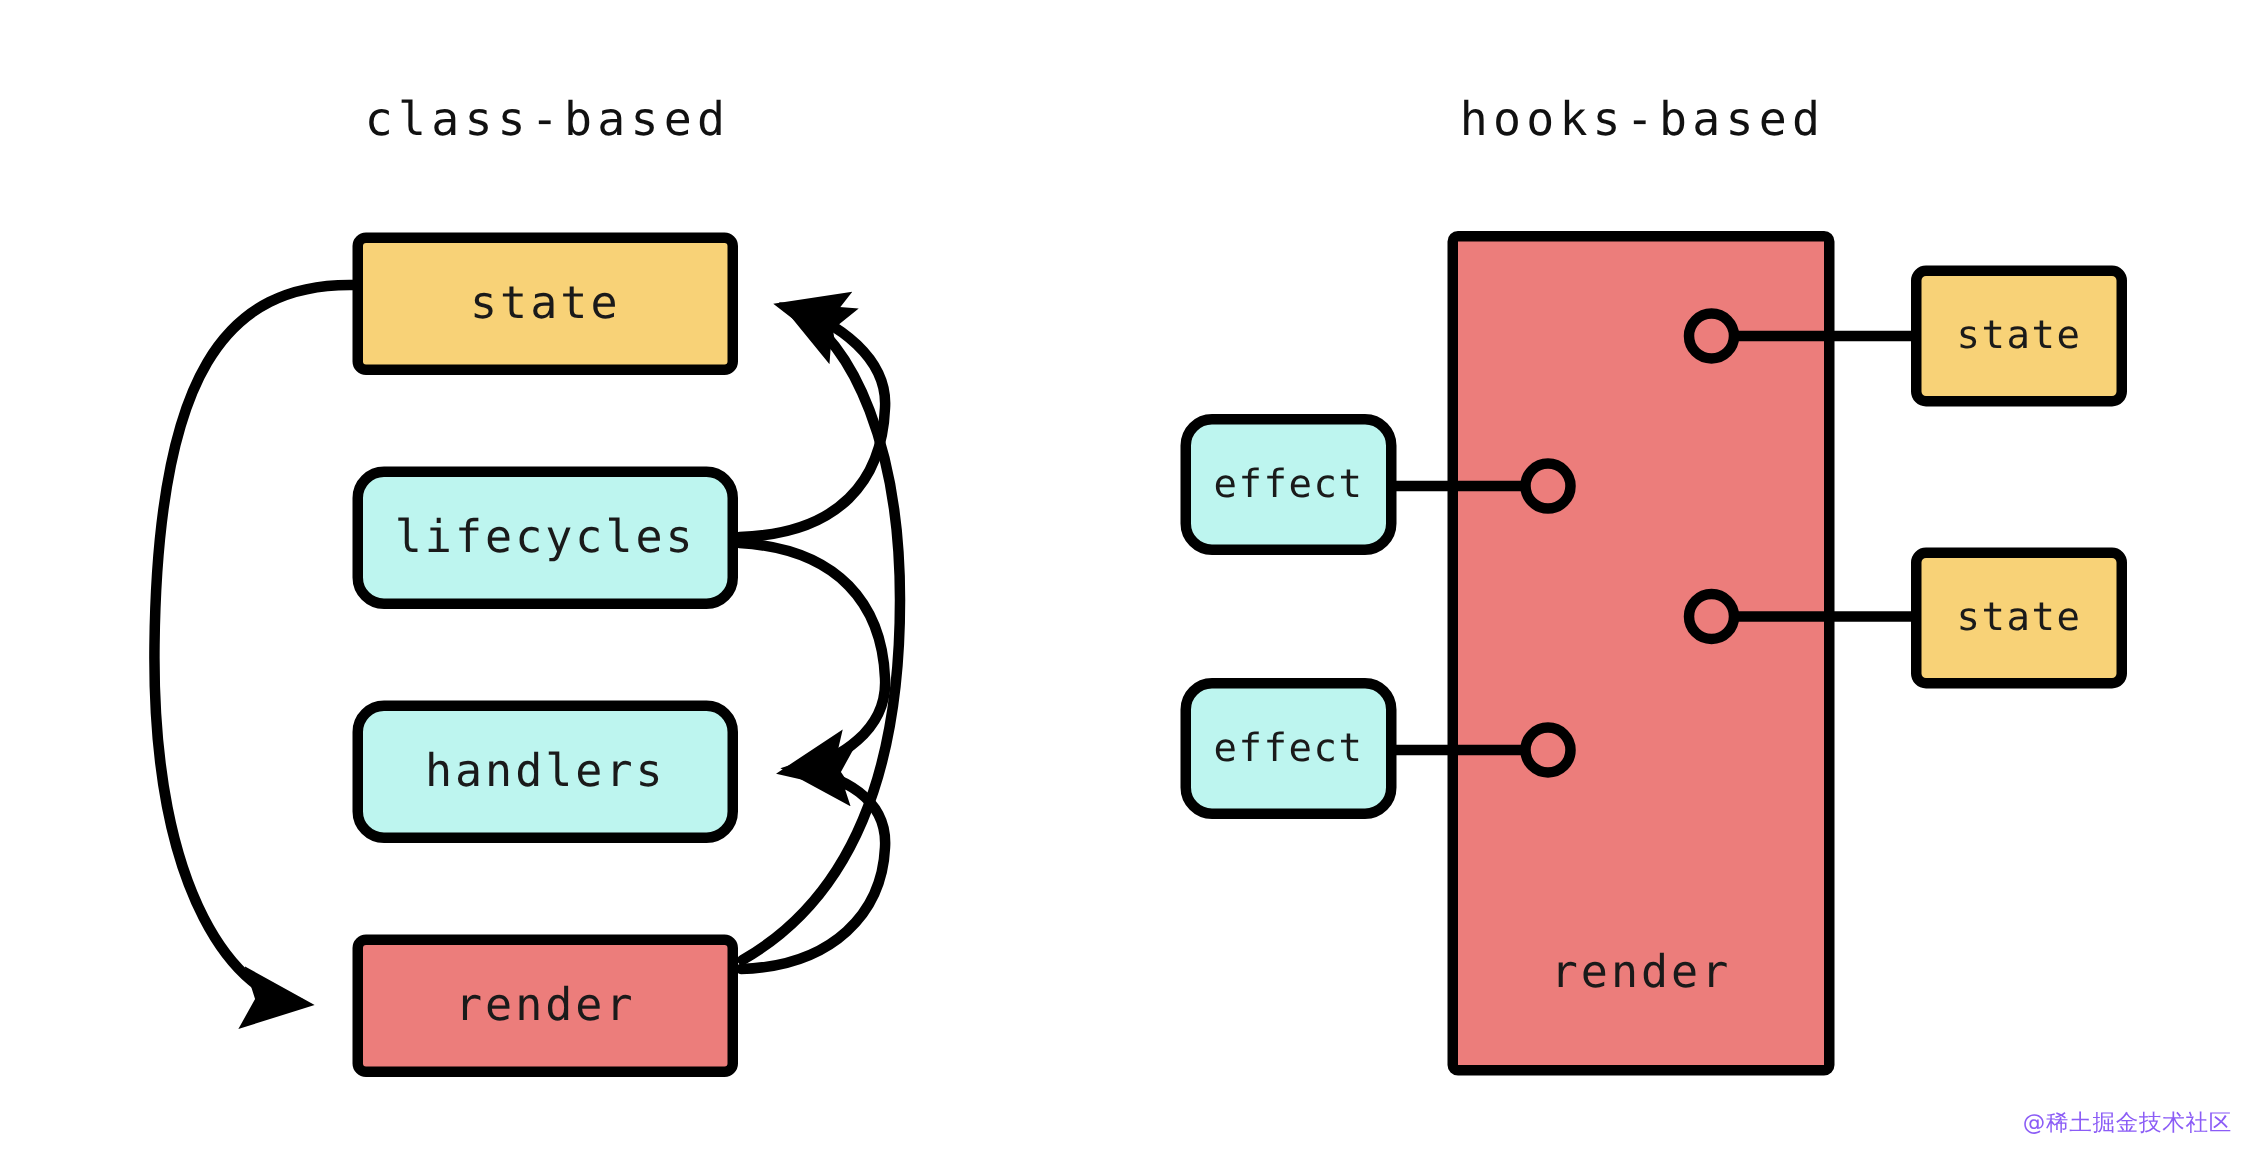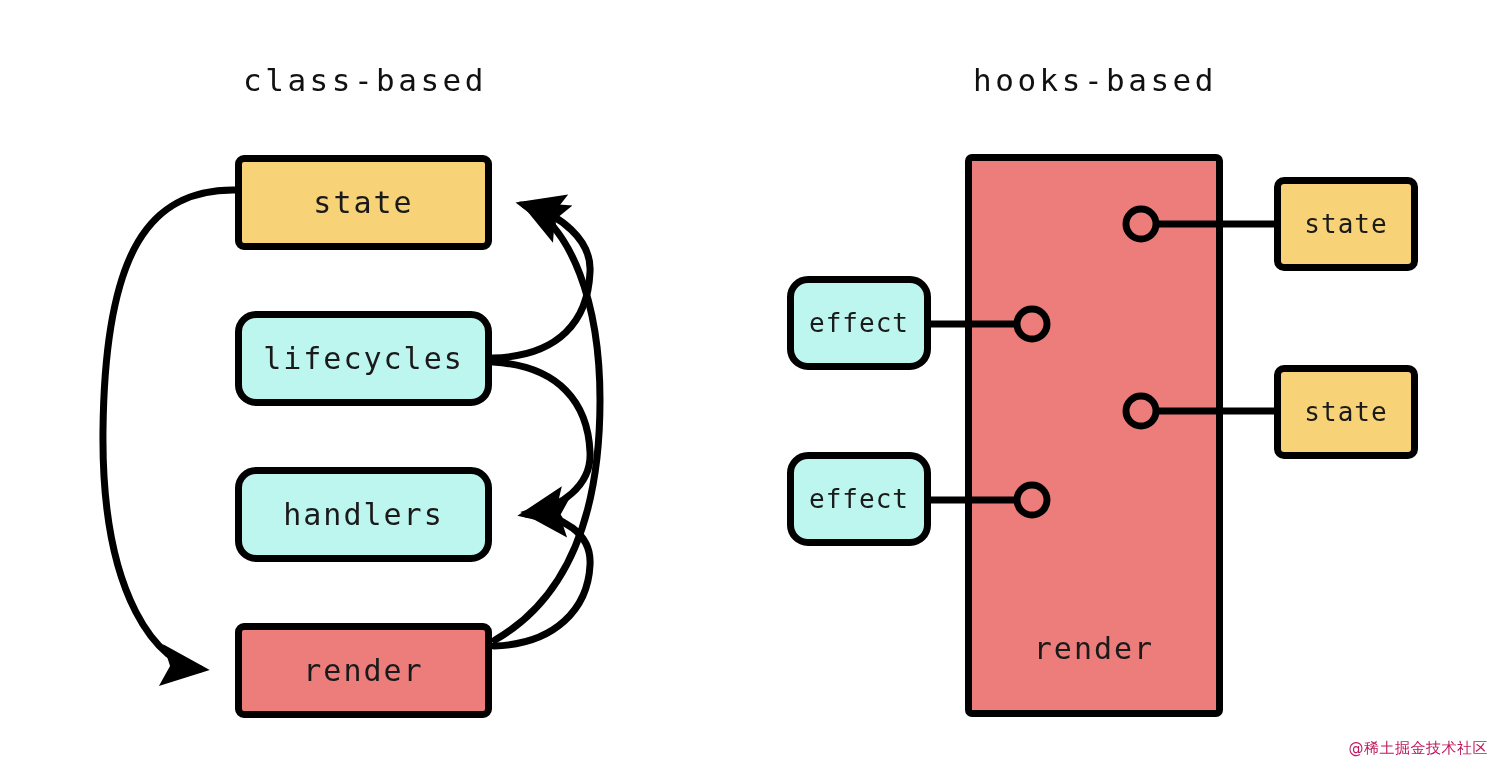--- a/index.html
+++ b/index.html
@@ -103,21 +103,21 @@
   #edges-left  { z-index: 2; }
   #edges-right { z-index: 6; }
 
   
   #watermark {
     position: absolute;
     right: 18px;
     bottom: 12px;
     font-family: "DejaVu Sans", "Liberation Sans", sans-serif;
     font-size: 15px;
-    color: #be185d;
+    color: #8b5cf6;
     letter-spacing: 0.5px;
     white-space: nowrap;
   }
 </style>
 </head>
 <body>
 
 <div id="stage">
 
   <svg class="edges" id="edges-left" viewBox="0 0 1506 770" xmlns="http://www.w3.org/2000/svg">

